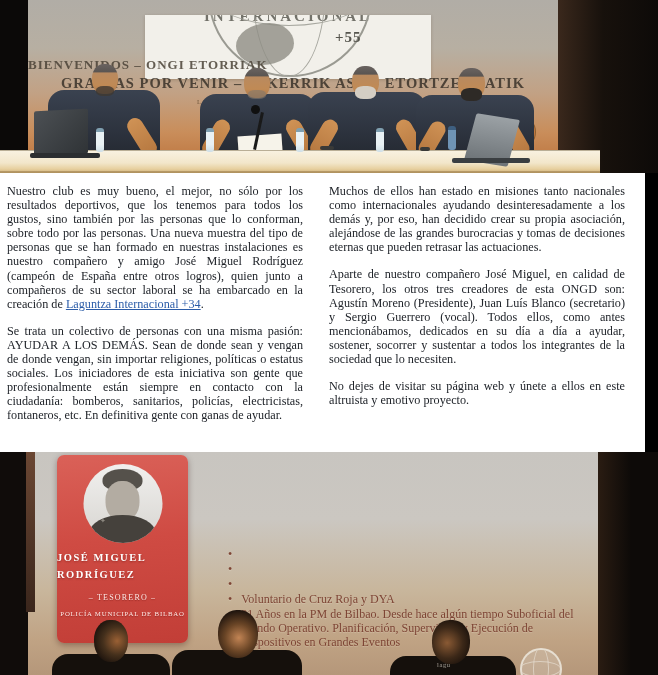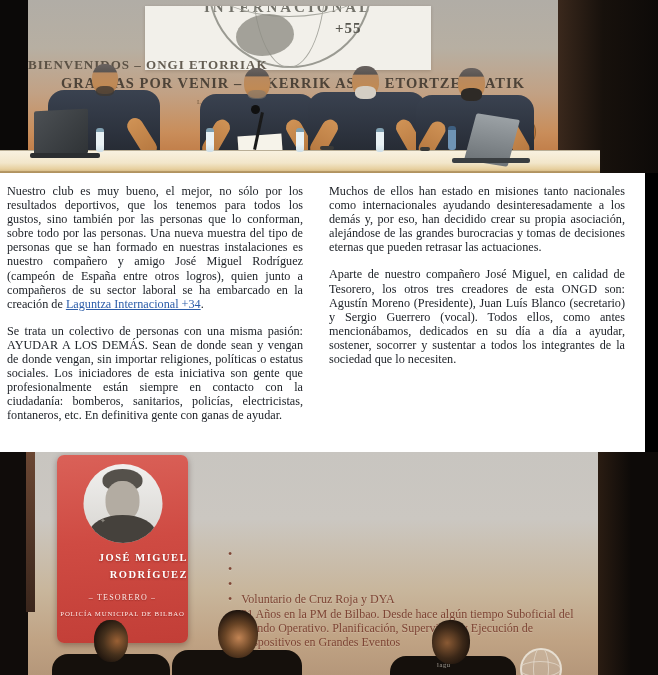--- a/index.html
+++ b/index.html
@@ -7,21 +7,21 @@
          font-family:"Liberation Serif","DejaVu Serif",serif;}
   .abs{position:absolute;}
 
   
   .photo-top{left:0;top:0;width:658px;height:173px;overflow:hidden;
     background:linear-gradient(90deg,#0b0908 0,#0b0908 28px,#1d150f 28px);}
   .pt-screen{left:28px;top:0;width:530px;height:151px;
     background:linear-gradient(180deg,#b1ada6 0%,#b7afa2 32%,#c2a184 62%,#c98d5a 88%,#c27f4a 100%);}
   .pt-right{left:558px;top:0;width:100px;height:173px;
     background:linear-gradient(90deg,#3a281c 0%,#17110c 45%,#0d0a08 100%);}
-  .slide-card{left:117px;top:6px;width:286px;height:64px;background:#f2f0ea;overflow:hidden;
+  .slide-card{left:117px;top:15px;width:286px;height:64px;background:#f2f0ea;overflow:hidden;
     box-shadow:0 1px 3px rgba(80,60,40,.25);}
   .slide-brand{left:0;top:-7px;width:100%;text-align:center;font-weight:bold;font-size:15px;
     letter-spacing:3px;color:#73726a;}
   .globe{left:50%;top:-102px;margin-left:-80px;width:160px;height:160px;border:2px solid #9a9a92;
     border-radius:50%;}
   .globe-lat{left:50%;top:-55px;margin-left:-78px;width:156px;height:64px;border:1px solid #a8a8a0;
     border-radius:50%;}
   .globe-lon{left:50%;top:-120px;margin-left:-36px;width:72px;height:180px;border:1px solid #a8a8a0;
     border-radius:50%;}
   .globe-land{left:50%;top:8px;margin-left:-52px;width:58px;height:42px;background:#8e8d85;
@@ -83,21 +83,21 @@
     box-shadow:0 2px 6px rgba(40,10,8,.35);}
   .portrait{left:50%;top:9px;transform:translateX(-50%);width:79px;height:79px;border-radius:50%;
     overflow:hidden;background:linear-gradient(180deg,#f1f0ee 0%,#d6d4d0 100%);}
   .p-cap{left:50%;top:5px;transform:translateX(-50%);width:40px;height:22px;background:#55514b;
     border-radius:50% 50% 42% 42%;}
   .p-face{left:50%;top:17px;transform:translateX(-50%);width:34px;height:40px;background:#b3aca2;
     border-radius:46%;}
   .p-torso{left:50%;bottom:-8px;transform:translateX(-50%);width:66px;height:36px;background:#45413c;
     border-radius:50% 50% 0 0;}
   .p-badge{left:17px;top:53px;font-size:7px;color:#8a867e;}
-  .card-name{left:0;width:100%;text-align:right;text-transform:uppercase;color:#fff;
+  .card-name{left:0;width:100%;text-align:left;text-transform:uppercase;color:#fff;
     font-weight:700;font-size:10.5px;letter-spacing:1.5px;text-shadow:0 1px 2px rgba(110,18,14,.55);}
   .card-role{left:0;top:138px;width:100%;text-align:center;text-transform:uppercase;color:#ffe9e6;
     font-size:8px;letter-spacing:1.2px;text-shadow:0 1px 1px rgba(110,18,14,.5);}
   .card-org{left:0;top:155px;width:100%;text-align:center;text-transform:uppercase;color:#ffe9e6;
     font-size:6.8px;letter-spacing:.8px;text-shadow:0 1px 1px rgba(110,18,14,.5);}
   .bullets{left:228px;top:95px;width:348px;color:#7d4434;font-size:12px;line-height:14px;
     text-shadow:0 1px 1px rgba(255,250,240,.25);}
   .bullet-row{display:flex;gap:9px;margin-bottom:1px;}
   .bdot{flex:0 0 auto;}
   .bp-head{border-radius:46% 46% 48% 48%;}
@@ -178,20 +178,21 @@
   </section>
 
   <section class="abs article">
     <div class="col">
       <p><span>Nuestro club es muy bueno, el mejor, no sólo por los resultados deportivos, que los tenemos para todos los gustos, sino también por las personas que lo conforman, sobre todo por las personas. Una nueva muestra del tipo de personas que se han formado en nuestras instalaciones es nuestro compañero y amigo José Miguel Rodríguez (campeón de España entre otros logros), quien junto a compañeros de su sector laboral se ha embarcado en la creación de </span><a href="#">Laguntza Internacional +34</a><span>.</span></p>
       <p>Se trata un colectivo de personas con una misma pasión: AYUDAR A LOS DEMÁS. Sean de donde sean y vengan de donde vengan, sin importar religiones, políticas o estatus sociales. Los iniciadores de esta iniciativa son gente que profesionalmente están siempre en contacto con la ciudadanía: bomberos, sanitarios, policías, electricistas, fontaneros, etc. En definitiva gente con ganas de ayudar.</p>
     </div>
     <div class="col">
       <p>Muchos de ellos han estado en misiones tanto nacionales como internacionales ayudando desinteresadamente a los demás y, por eso, han decidido crear su propia asociación, alejándose de las grandes burocracias y tomas de decisiones eternas que pueden retrasar las actuaciones.</p>
       <p>Aparte de nuestro compañero José Miguel, en calidad de Tesorero, los otros tres creadores de esta ONGD son: Agustín Moreno (Presidente), Juan Luís Blanco (secretario) y Sergio Guerrero (vocal). Todos ellos, como antes mencionábamos, dedicados en su día a día a ayudar, sostener, socorrer y sustentar a todos los integrantes de la sociedad que lo necesiten.</p>
+      <p>No dejes de visitar su página web y únete a ellos en este altruista y emotivo proyecto.</p>
     </div>
   </section>
   <div class="abs right-strip"></div>
 
   <section class="abs photo-bottom">
     <div class="abs pb-screen"></div>
     <div class="abs pb-door"></div>
 
     <div class="abs red-card">
       <div class="abs portrait">

